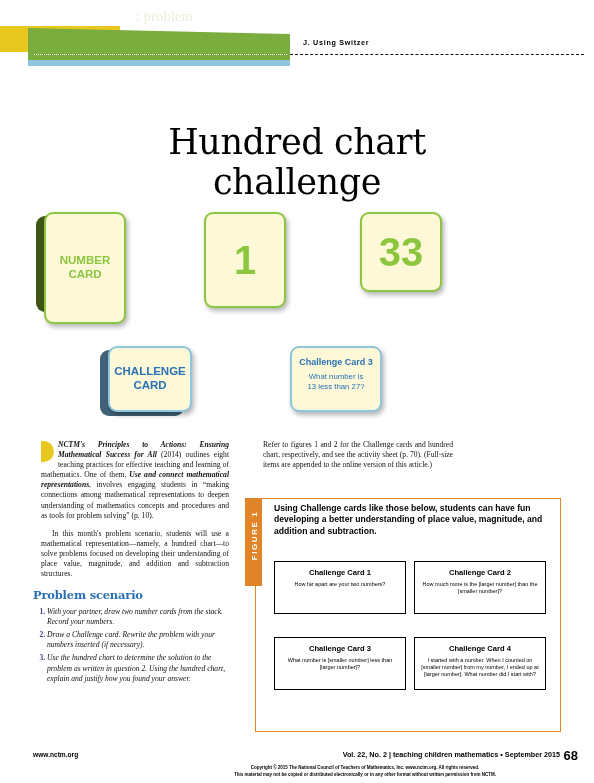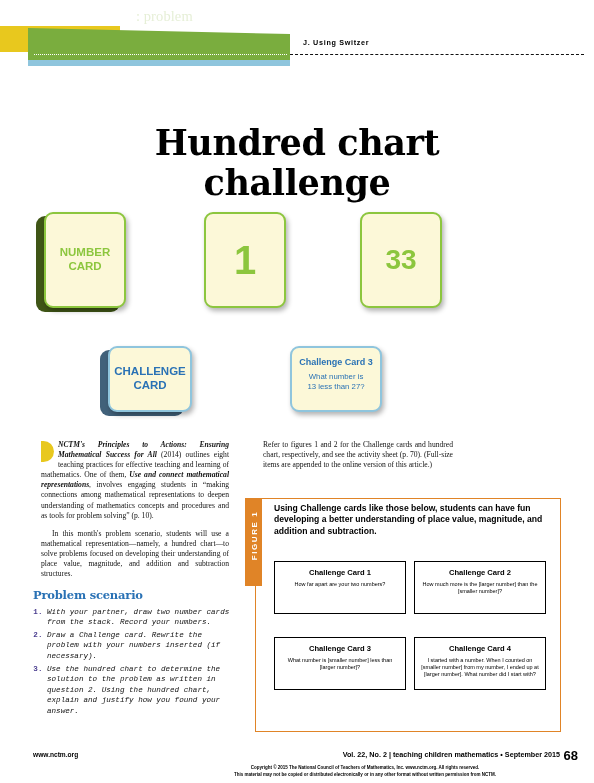--- a/index.html
+++ b/index.html
@@ -93,21 +93,21 @@
   }
 
   
   #article-title {
     position: absolute;
     left: 60px;
     top: 100px;
     width: 474px;
     text-align: center;
     font-family: "DejaVu Serif", serif;
-    font-weight: bold;
+    font-weight: normal;
     font-size: 35px;
     line-height: 1.12;
     letter-spacing: -0.4px;
     color: #000;
   }
   #article-title .l2 { display: block; }
 
   
   .card {
     position: absolute;
@@ -131,32 +131,32 @@
   }
   .deck-shadow {
     position: absolute;
     border-radius: 9px;
   }
   .deck-shadow.green { background: #3f5516; }
   .deck-shadow.blue  { background: #41617a; }
 
   #number-card-deck-shadow { left: 36px; top: 216px; width: 84px; height: 96px; }
   #number-card-deck {
-    left: 44px; top: 212px; width: 82px; height: 96px;
+    left: 44px; top: 212px; width: 82px; height: 112px;
     font-weight: bold; font-size: 11.5px; line-height: 1.18;
     box-shadow: 2px 3px 5px rgba(0,0,0,0.30);
   }
   #number-card-17 {
     left: 204px; top: 212px; width: 82px; height: 96px;
     font-weight: bold; font-size: 40px;
     box-shadow: 2px 3px 5px rgba(0,0,0,0.30);
   }
   #number-card-33 {
-    left: 360px; top: 212px; width: 82px; height: 96px;
-    font-weight: bold; font-size: 28px;
+    left: 360px; top: 212px; width: 82px; height: 80px;
+    font-weight: bold; font-size: 40px;
     box-shadow: 2px 3px 5px rgba(0,0,0,0.30);
   }
   #challenge-card-deck-shadow { left: 100px; top: 350px; width: 84px; height: 66px; }
   #challenge-card-deck {
     left: 108px; top: 346px; width: 84px; height: 66px;
     font-weight: bold; font-size: 11.5px; line-height: 1.18;
     box-shadow: 2px 3px 5px rgba(0,0,0,0.30);
   }
   #challenge-card-3 {
     left: 290px; top: 346px; width: 92px; height: 66px;
@@ -203,21 +203,20 @@
     color: #2a72b5;
     letter-spacing: -0.2px;
   }
   #problem-scenario-list {
     margin: 0;
     padding-left: 14px;
     font-style: italic;
     font-size: 7.6px;
     line-height: 1.38;
     text-align: left;
-    font-family: Liberation Mono, monospace;
   }
   #problem-scenario-list li { margin-bottom: 2.5px; }
   #problem-scenario-list li::marker {
     font-weight: bold;
     font-style: normal;
     color: #4a3d8f;
   }
 
   
   #figure-box {

